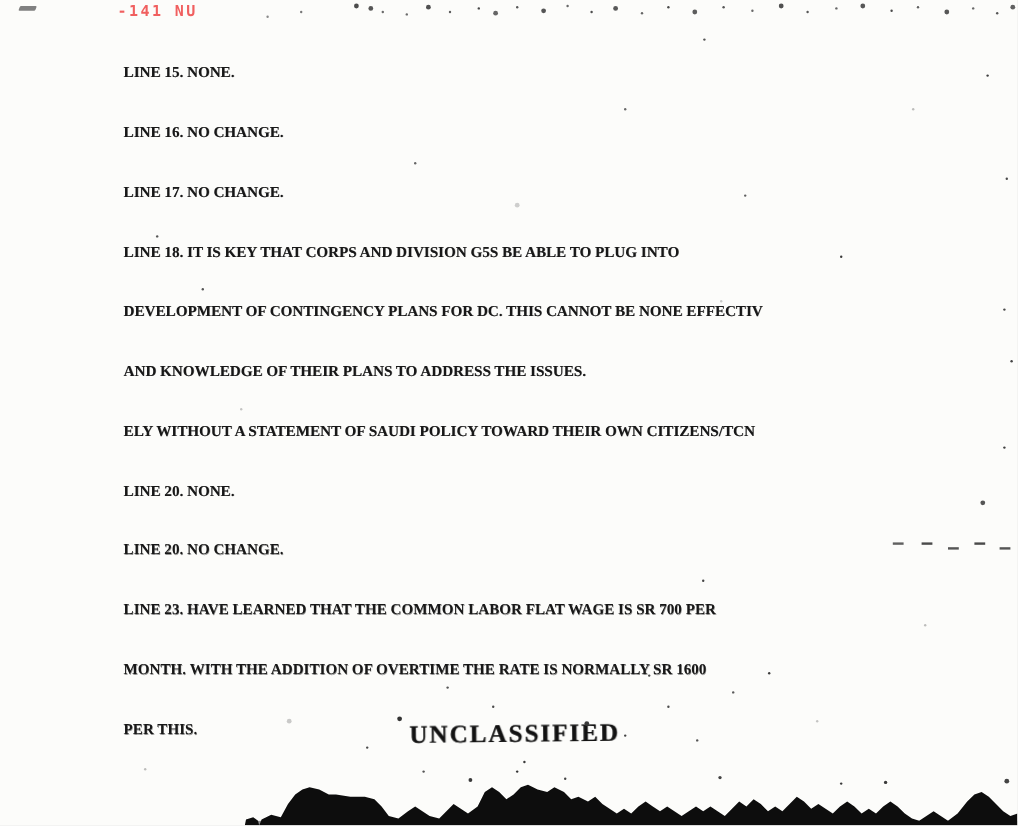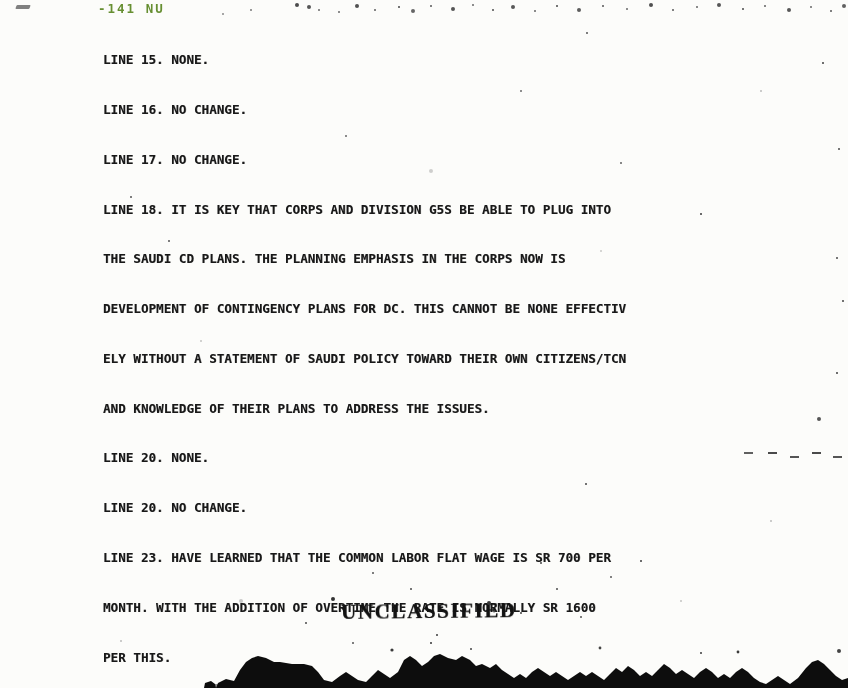--- a/index.html
+++ b/index.html
@@ -5,37 +5,37 @@
   html,body{margin:0;padding:0;}
   body{background:#e8e8e6;font-family:"DejaVu Sans Mono",monospace;}
   .page{
     position:relative;width:848px;height:688px;overflow:hidden;
     background:#fcfcfa;
   }
   
   .header-frag{
     position:absolute;left:98px;top:2px;
     font:700 12.5px/14px "DejaVu Sans Mono",monospace;
-    color:#4d7c0f;opacity:.85;letter-spacing:2px;white-space:pre;
+    color:#ef4444;opacity:.85;letter-spacing:2px;white-space:pre;
     filter:blur(.3px);
   }
   .corner-mark{
     position:absolute;left:16px;top:5px;width:14px;height:4px;
     background:#4c4c4c;opacity:.7;border-radius:1px;
     transform:skewX(-20deg);
   }
   
   .textblock{
     position:absolute;left:103px;top:19px;
     font:700 12.6px/16.6px "DejaVu Sans Mono",monospace;
     color:#1d1d1d;letter-spacing:0;white-space:pre;
     text-shadow:.4px .3px 0 rgba(25,25,25,.45);
     filter:blur(.2px) contrast(1.05);
   }
-  .tline{height:16.6px;}
+  .tline{height:16.6px;font-family:Liberation Serif, serif;}
   
   .stamp{
     position:absolute;left:341px;top:599px;width:180px;
     font-family:"Liberation Serif","DejaVu Serif",serif;
     font-weight:700;font-size:21px;letter-spacing:1.6px;
     color:#121212;transform:rotate(-.6deg);
     text-shadow:.5px 0 0 rgba(10,10,10,.6);
     filter:blur(.2px);
   }
   
@@ -84,24 +84,23 @@
 <div class="page">
 
   <div class="corner-mark"></div>
   <div class="header-frag">-141 NU</div>
 
   <div class="textblock">
     <div class="tline">LINE 15. NONE.</div>
     <div class="tline">LINE 16. NO CHANGE.</div>
     <div class="tline">LINE 17. NO CHANGE.</div>
     <div class="tline">LINE 18. IT IS KEY THAT CORPS AND DIVISION G5S BE ABLE TO PLUG INTO</div>
-    <div class="tline">THE SAUDI CD PLANS. THE PLANNING EMPHASIS IN THE CORPS NOW IS</div>
     <div class="tline">DEVELOPMENT OF CONTINGENCY PLANS FOR DC. THIS CANNOT BE NONE EFFECTIV</div>
+    <div class="tline">AND KNOWLEDGE OF THEIR PLANS TO ADDRESS THE ISSUES.</div>
     <div class="tline">ELY WITHOUT A STATEMENT OF SAUDI POLICY TOWARD THEIR OWN CITIZENS/TCN</div>
-    <div class="tline">AND KNOWLEDGE OF THEIR PLANS TO ADDRESS THE ISSUES.</div>
     <div class="tline">LINE 20. NONE.</div>
     <div class="tline">LINE 20. NO CHANGE.</div>
     <div class="tline">LINE 23. HAVE LEARNED THAT THE COMMON LABOR FLAT WAGE IS SR 700 PER</div>
     <div class="tline">MONTH. WITH THE ADDITION OF OVERTIME THE RATE IS NORMALLY SR 1600</div>
     <div class="tline">PER THIS.</div>
     
     
     
     
     

